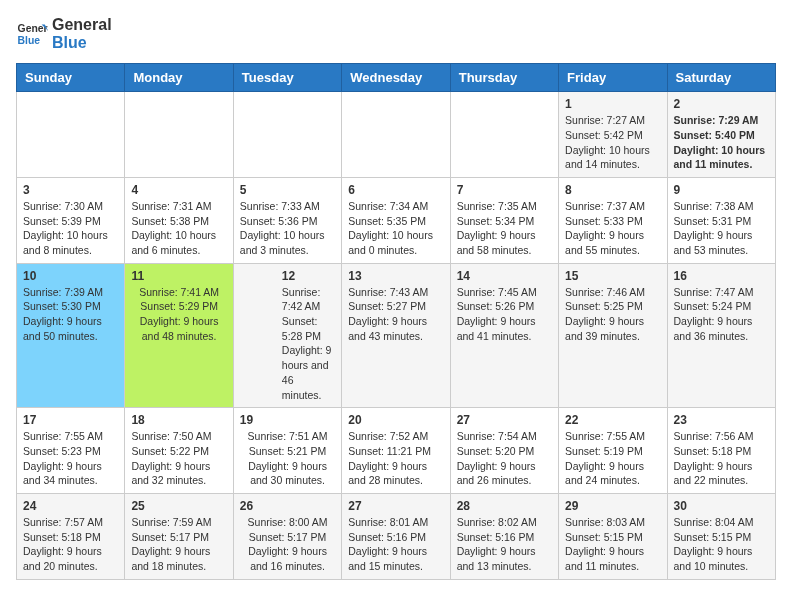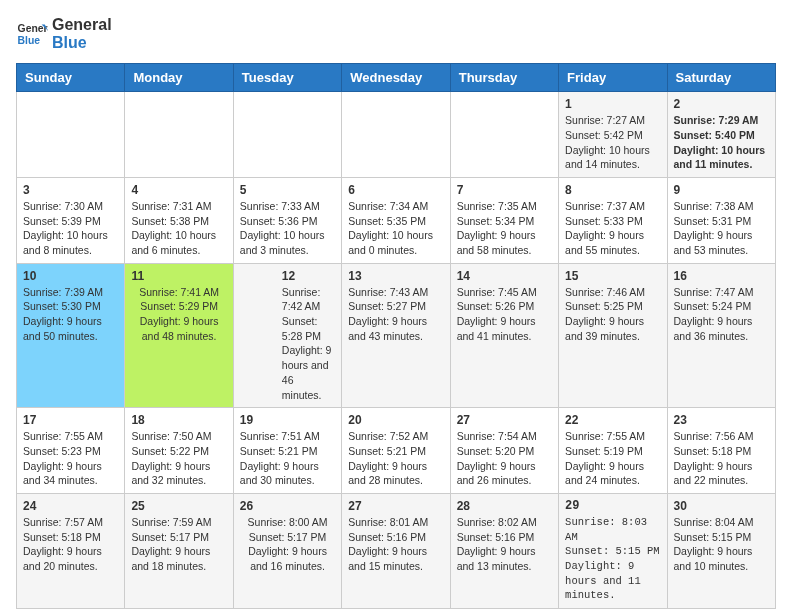--- a/index.html
+++ b/index.html
@@ -232,28 +232,28 @@
 Daylight: 9 hours and 34 minutes.</div>
         </td>
         <td style="background: rgb(255, 255, 255);">
           <span class="day-number">18</span>
           <div class="day-info" style="white-space: pre-line;">Sunrise: 7:50 AM
 Sunset: 5:22 PM
 Daylight: 9 hours and 32 minutes.</div>
         </td>
         <td style="background: rgb(255, 255, 255);">
           <span class="day-number">19</span>
-          <div class="day-info" style="white-space: pre-line;">Sunrise: 7:51 AM
+          <div class="day-info" style="white-space: pre-line; text-align: center;">Sunrise: 7:51 AM
 Sunset: 5:21 PM
 Daylight: 9 hours and 30 minutes.</div>
         </td>
         <td style="background: rgb(255, 255, 255);">
           <span class="day-number">20</span>
           <div class="day-info" style="white-space: pre-line;">Sunrise: 7:52 AM
-Sunset: 5:21 PM
+Sunset: 11:21 PM
 Daylight: 9 hours and 28 minutes.</div>
         </td>
         <td style="background: rgb(255, 255, 255);">
           <span class="day-number">27</span>
           <div class="day-info" style="white-space: pre-line;">Sunrise: 7:54 AM
 Sunset: 5:20 PM
 Daylight: 9 hours and 26 minutes.</div>
         </td>
         <td style="background: rgb(255, 255, 255);">
           <span class="day-number">22</span>
@@ -292,21 +292,21 @@
           <div class="day-info" style="white-space: pre-line;">Sunrise: 8:01 AM
 Sunset: 5:16 PM
 Daylight: 9 hours and 15 minutes.</div>
         </td>
         <td style="background: rgb(245, 245, 245);">
           <span class="day-number">28</span>
           <div class="day-info" style="white-space: pre-line;">Sunrise: 8:02 AM
 Sunset: 5:16 PM
 Daylight: 9 hours and 13 minutes.</div>
         </td>
-        <td style="background: rgb(245, 245, 245); font-family: Liberation Mono, monospace;">
+        <td style="background: rgb(245, 245, 245);">
           <span class="day-number">29</span>
           <div class="day-info" style="white-space: pre-line;">Sunrise: 8:03 AM
 Sunset: 5:15 PM
 Daylight: 9 hours and 11 minutes.</div>
         </td>
         <td style="background: rgb(245, 245, 245); margin-top: 8px;">
           <span class="day-number">30</span>
           <div class="day-info" style="white-space: pre-line;">Sunrise: 8:04 AM
 Sunset: 5:15 PM
 Daylight: 9 hours and 10 minutes.</div>

